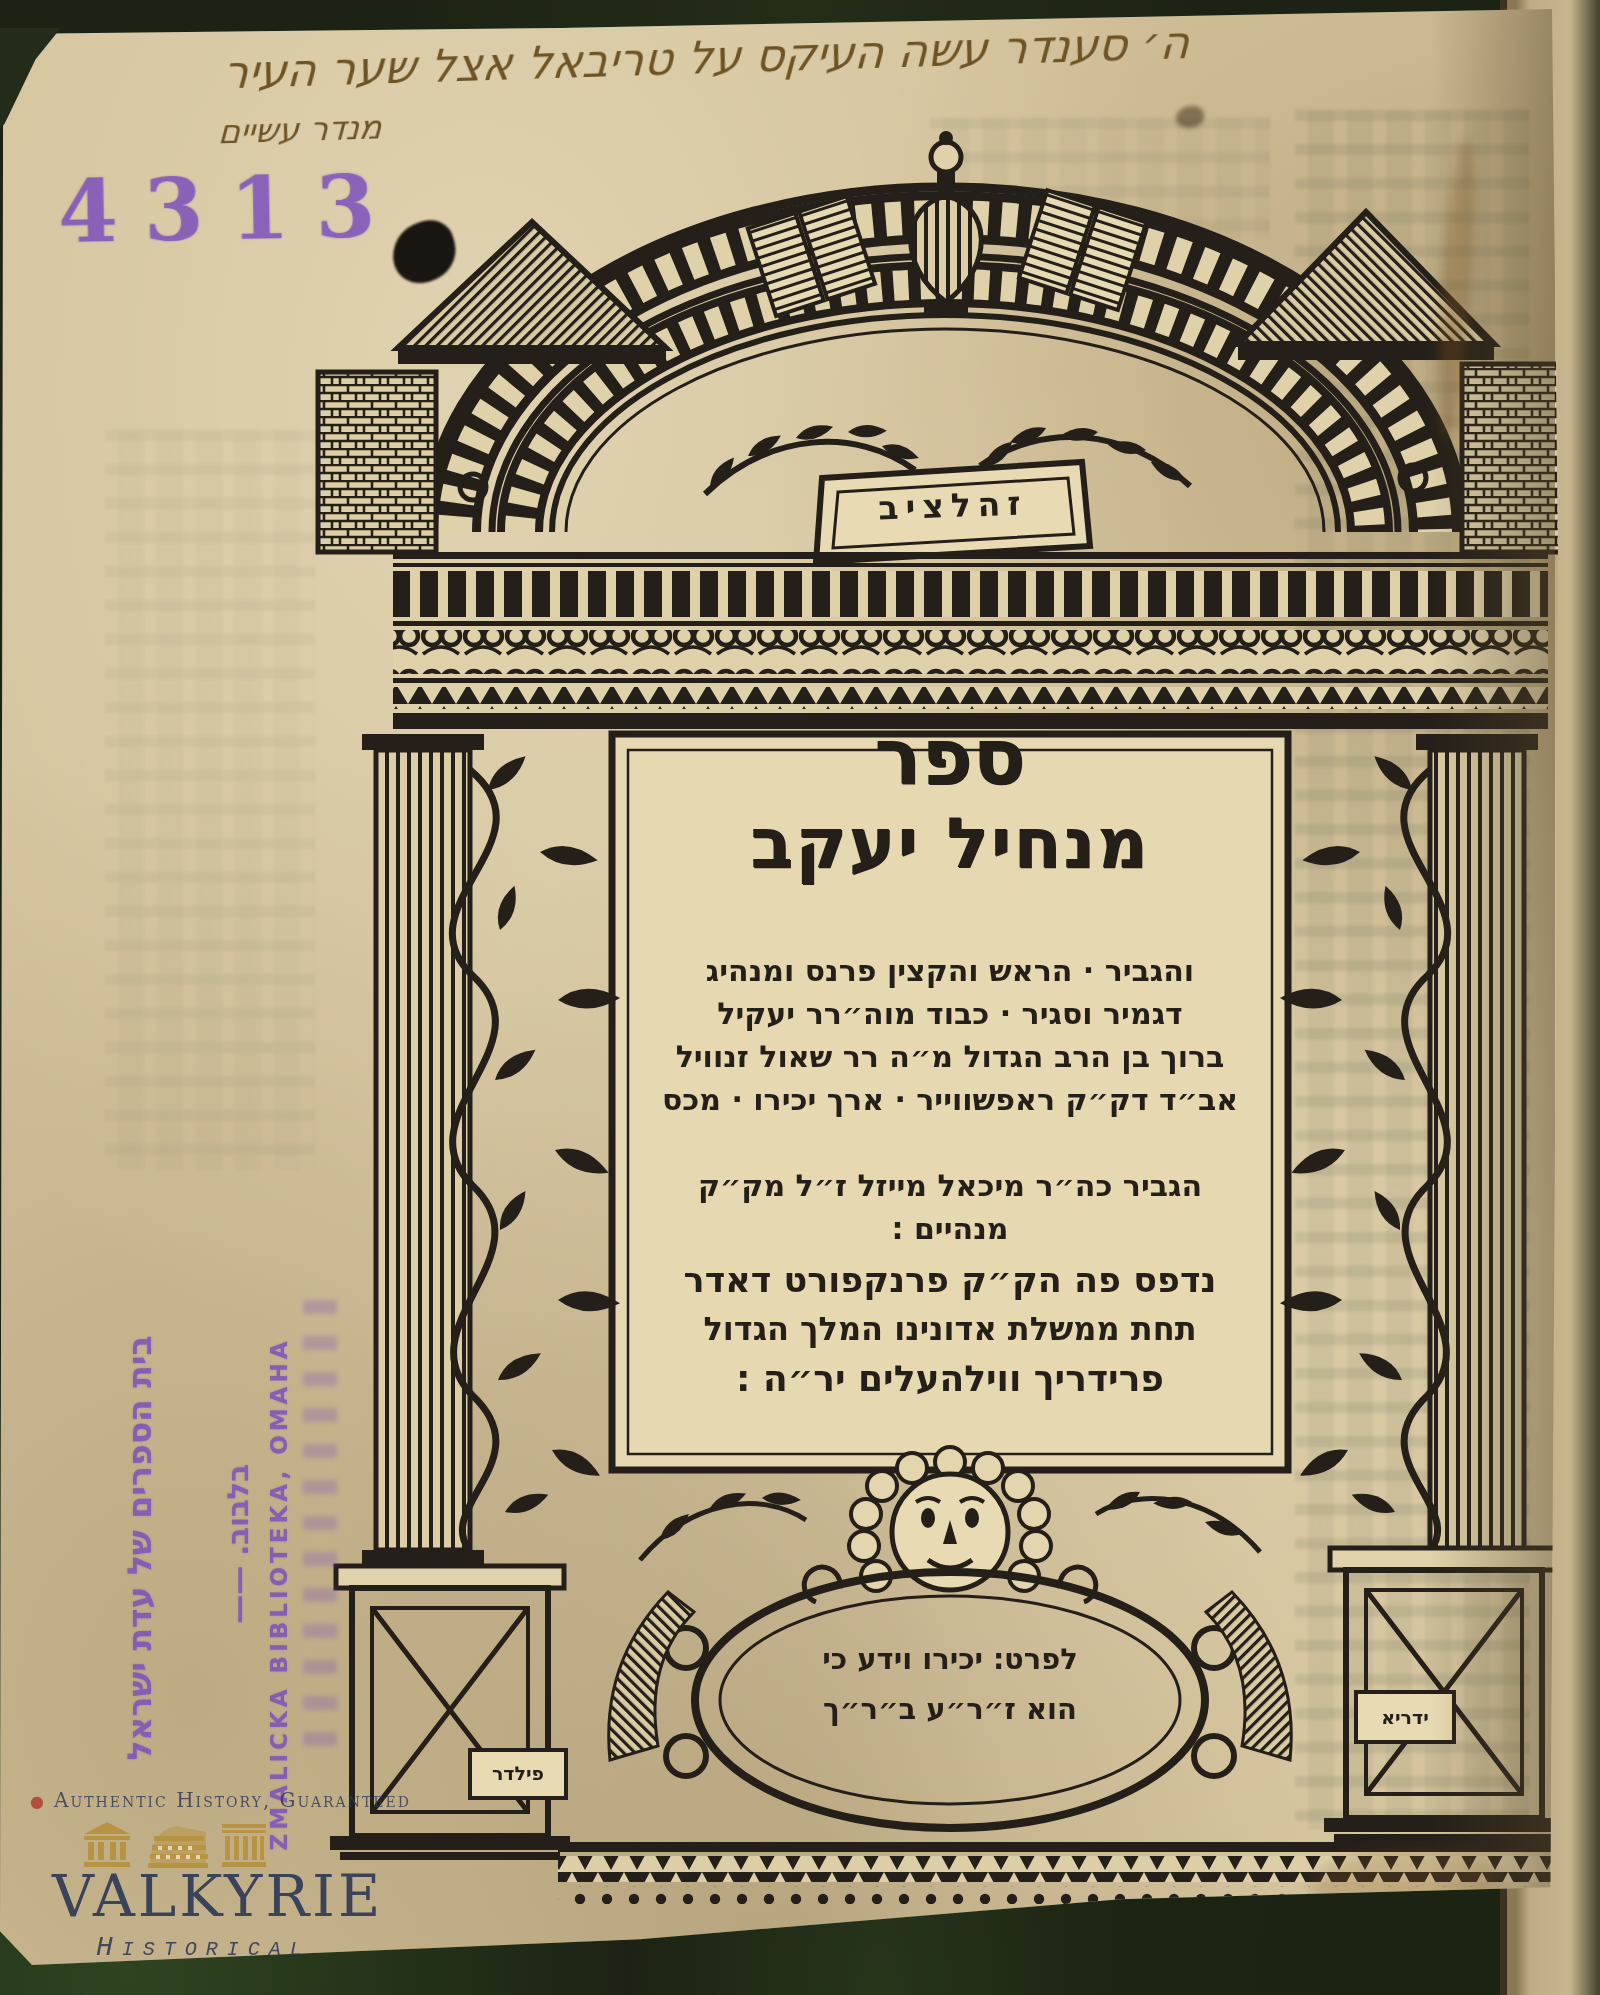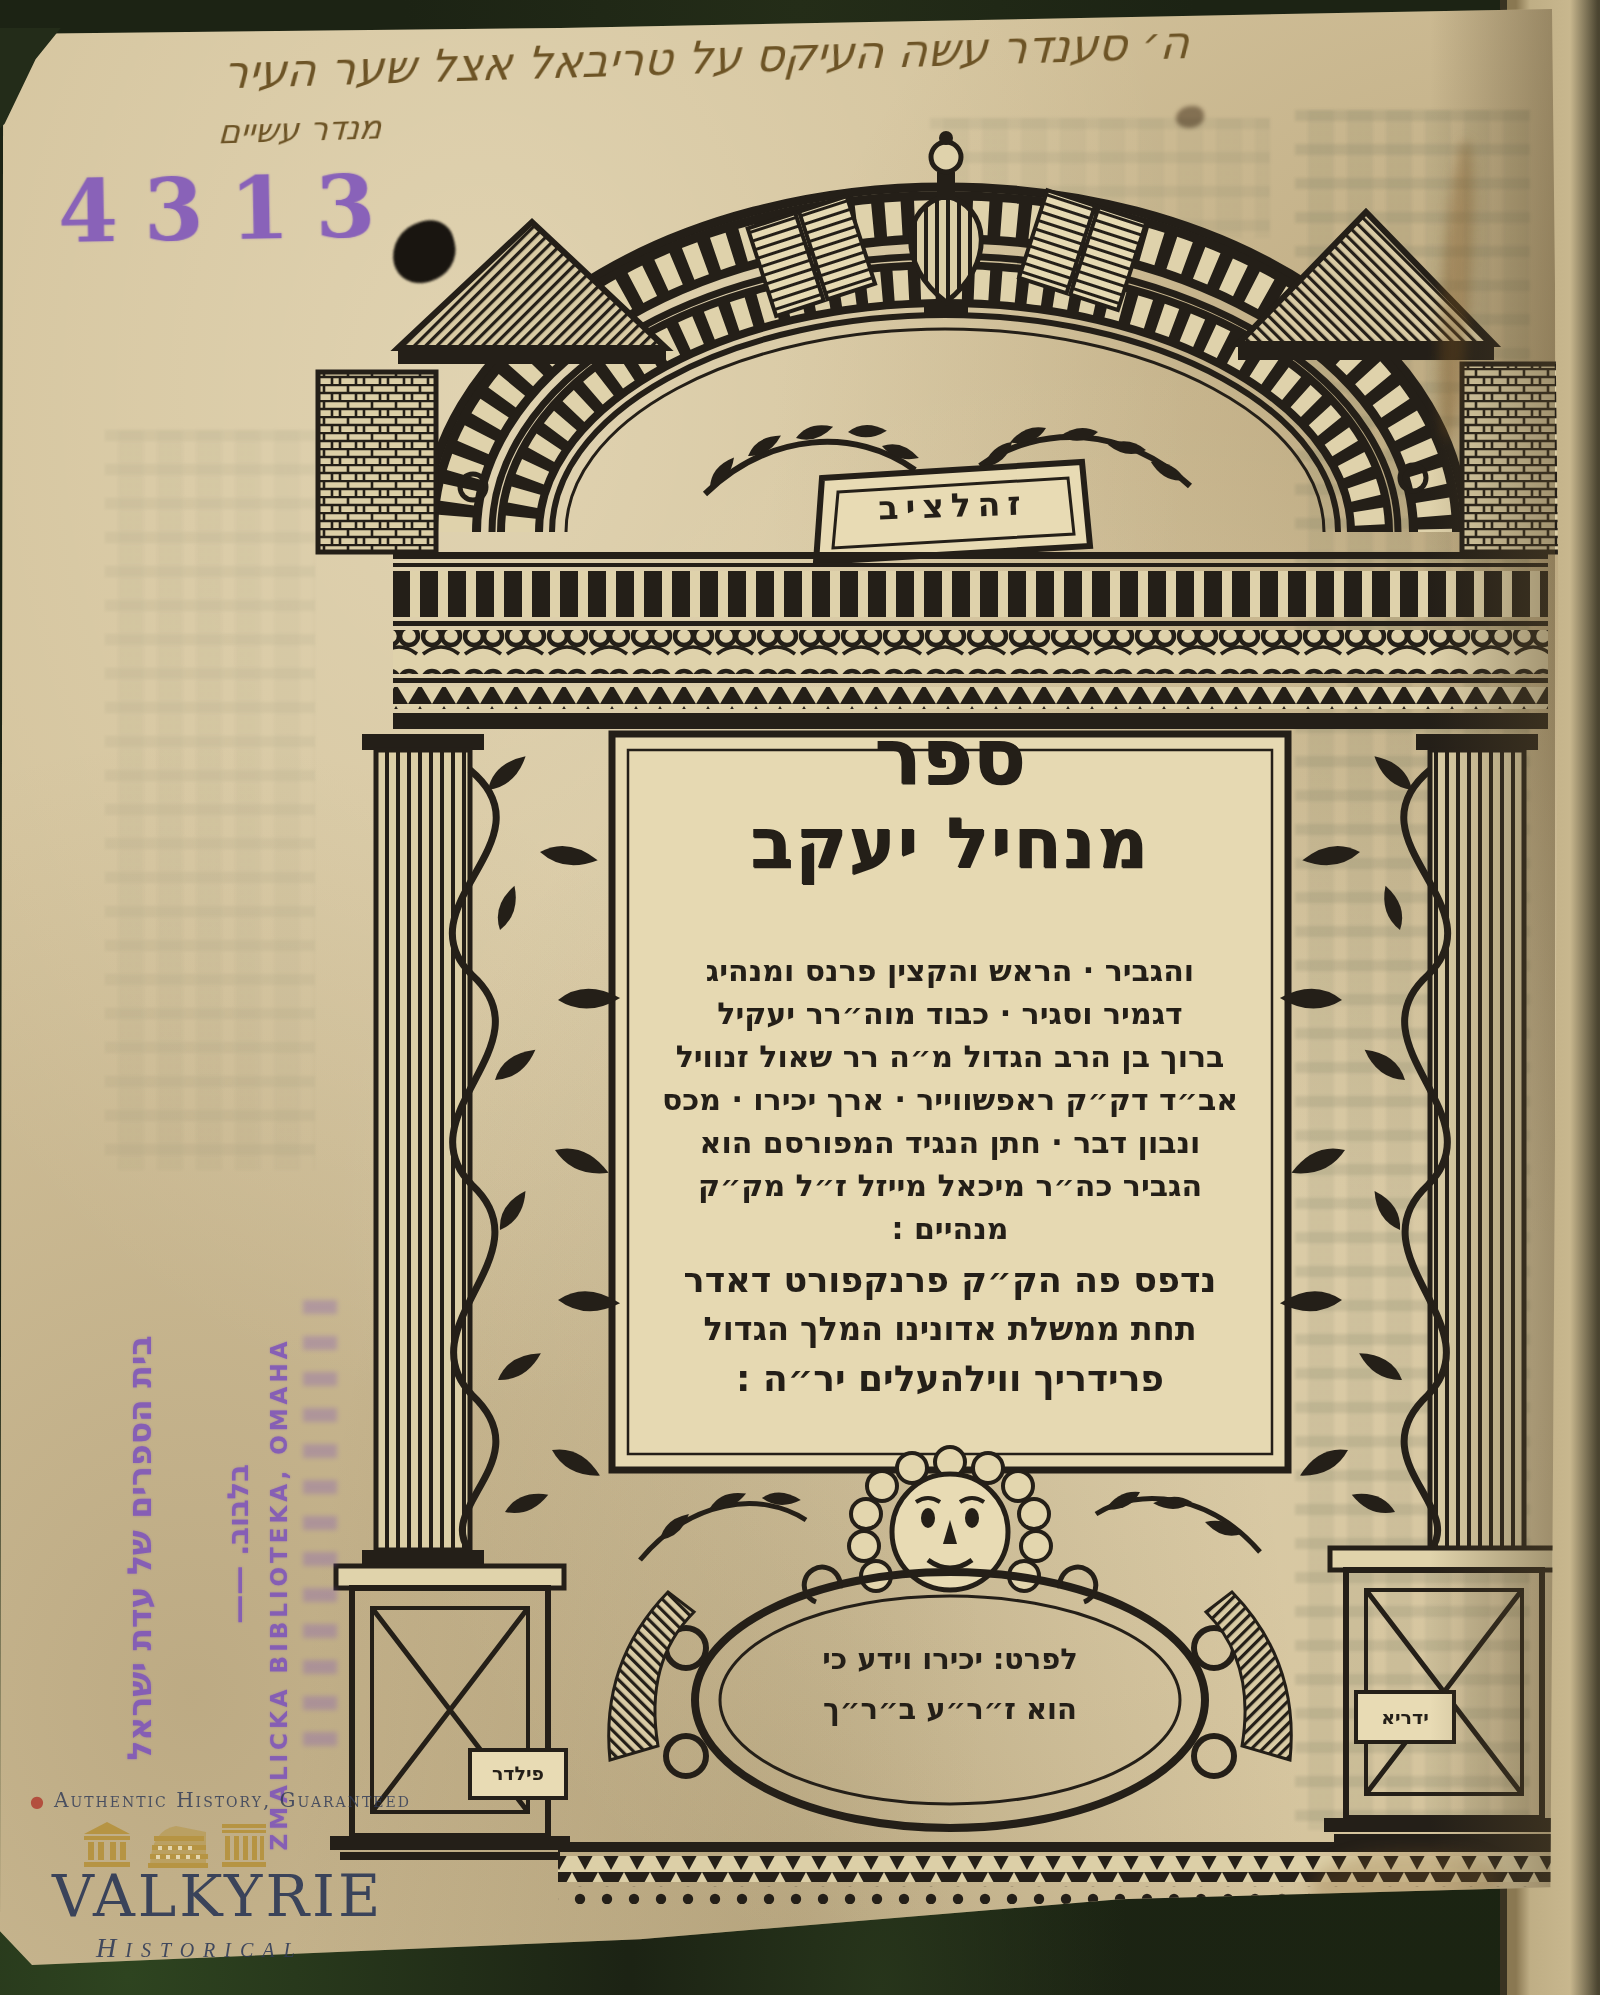--- a/index.html
+++ b/index.html
@@ -64,21 +64,21 @@
   .basemark{font-size:19px;font-weight:bold;}
   
   .stain{border-radius:60% 40% 55% 45%;}
   
   .wm{color:#2f3a57;}
   #wm-tagline{left:30px;top:1788px;font-size:20px;font-weight:normal;letter-spacing:2px;
       font-variant:small-caps;opacity:.82;white-space:nowrap;font-family:"DejaVu Serif",serif;}
   #wm-dot{color:#b03a2e;font-size:16px;margin-right:8px;}
   #wm-brand{left:52px;top:1862px;font-family:"DejaVu Serif",serif;font-size:58px;
       letter-spacing:3px;opacity:.92;}
-  #wm-sub{left:96px;top:1932px;font-family:Liberation Serif, serif;font-style:italic;
+  #wm-sub{left:96px;top:1932px;font-family:Liberation Mono, monospace;font-style:italic;
       font-variant:small-caps;font-size:28px;letter-spacing:9px;opacity:.88;}
   .wm-icon{opacity:.9;}
 </style>
 </head>
 <body>
 
 <div id="root">
 
   <div id="page2" class="abs"></div>
 
@@ -301,21 +301,20 @@
 
     <div id="tablet-text" class="abs ink">זהלציב</div>
 
     <div id="sefer" class="abs ink heavy">ספר</div>
     <div id="main-title" class="abs ink heavy">מנחיל יעקב</div>
 
     <div class="abs ink bodyline" style="top:953px">והגביר · הראש והקצין פרנס ומנהיג</div>
     <div class="abs ink bodyline" style="top:996px">דגמיר וסגיר · כבוד מוה״רר יעקיל</div>
     <div class="abs ink bodyline" style="top:1039px">ברוך בן הרב הגדול מ״ה רר שאול זנוויל</div>
     <div class="abs ink bodyline" style="top:1082px">אב״ד דק״ק ראפשווייר · ארך יכירו · מכס</div>
-    <div class="abs ink bodyline" style="top:1125px">ונבון דבר · חתן הנגיד המפורסם הוא</div>
     <div class="abs ink bodyline" style="top:1168px">הגביר כה״ר מיכאל מייזל ז״ל מק״ק</div>
     <div class="abs ink bodyline" style="top:1211px">מנהיים :</div>
 
     <div class="abs ink imprint" style="top:1260px;font-size:35px">נדפס פה הק״ק פרנקפורט דאדר</div>
     <div class="abs ink imprint" style="top:1310px;font-size:32px">תחת ממשלת אדונינו המלך הגדול</div>
     <div class="abs ink imprint" style="top:1358px;font-size:36px">פרידריך ווילהעלים יר״ה :</div>
 
     <div class="abs ink chrono" style="top:1642px">לפרט׃ יכירו וידע כי</div>
     <div class="abs ink chrono" style="top:1692px">הוא ז״ר״ע ב״ר״ך</div>
 

